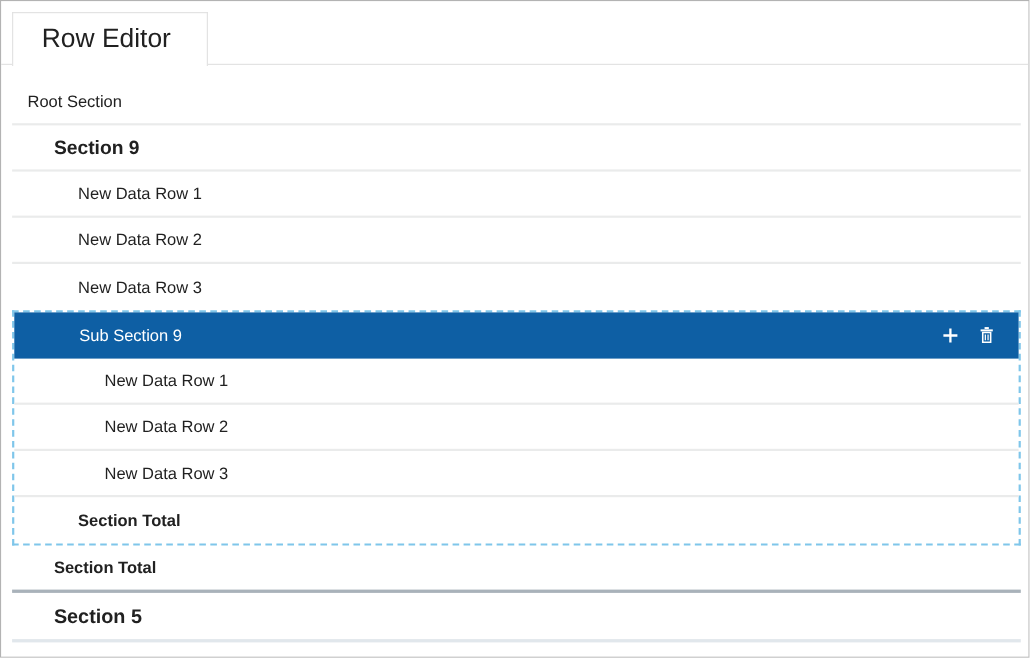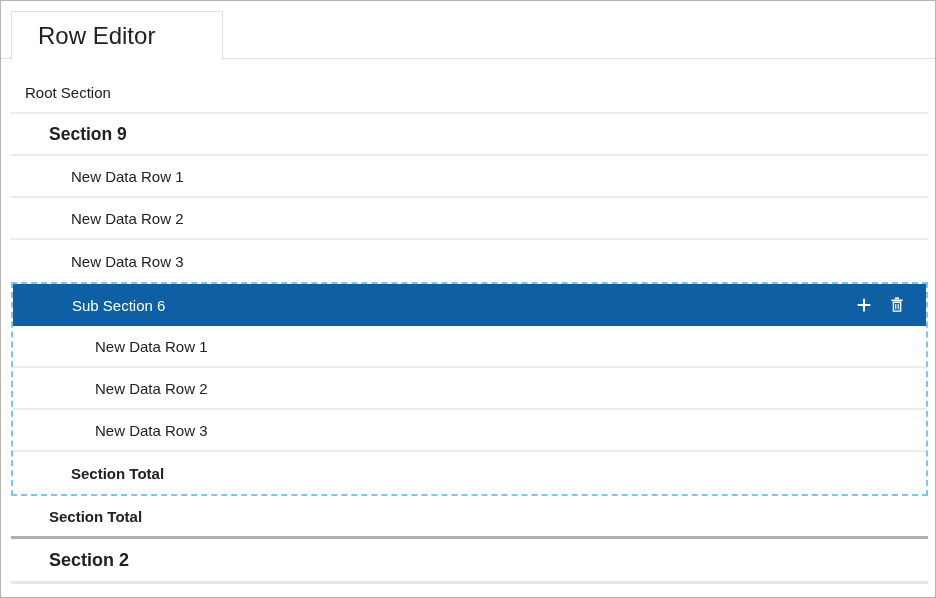--- a/index.html
+++ b/index.html
@@ -18,21 +18,21 @@
   
   .tabbar {
     position: relative;
     height: 58px;
     border-bottom: 1px solid #e0e0e0;
   }
   .tab {
     position: absolute;
     left: 10px;
     top: 10px;
-    width: 212px;
+    width: 178px;
     height: 49px; 
     background: #ffffff;
     border: 1px solid #e0e0e0;
     border-bottom: none;
     display: flex;
     align-items: center;
     padding-left: 26px;
     font-size: 24px;
     color: #212121;
     z-index: 2;
@@ -124,21 +124,21 @@
     <div class="row data">
       <span>New Data Row 2</span>
     </div>
     <div class="row data no-border">
       <span>New Data Row 3</span>
     </div>
 
     <div class="selected-block">
 
       <div class="row subsection-header">
-        <span class="title">Sub Section 6</span>
+        <span class="title">Sub Section 9</span>
         <span class="header-actions">
           <span class="icon-btn">
             <svg viewBox="0 0 24 24" xmlns="http://www.w3.org/2000/svg">
               <path fill="#ffffff" d="M10.6 3.5h2.8v7.1h7.1v2.8h-7.1v7.1h-2.8v-7.1H3.5v-2.8h7.1z"></path>
             </svg>
           </span>
           <span class="icon-btn">
             <svg viewBox="0 0 24 24" xmlns="http://www.w3.org/2000/svg">
               <rect x="9.4" y="1.8" width="5.2" height="2.4" fill="#ffffff"></rect>
               <rect x="4.6" y="4.6" width="14.8" height="2.4" fill="#ffffff"></rect>
@@ -163,17 +163,17 @@
         <span>Section Total</span>
       </div>
 
     </div>
 
     <div class="row total section-end">
       <span>Section Total</span>
     </div>
 
     <div class="row section2">
-      <span>Section 2</span>
+      <span>Section 5</span>
     </div>
 
   </div>
 </div>
 
 </body></html>

